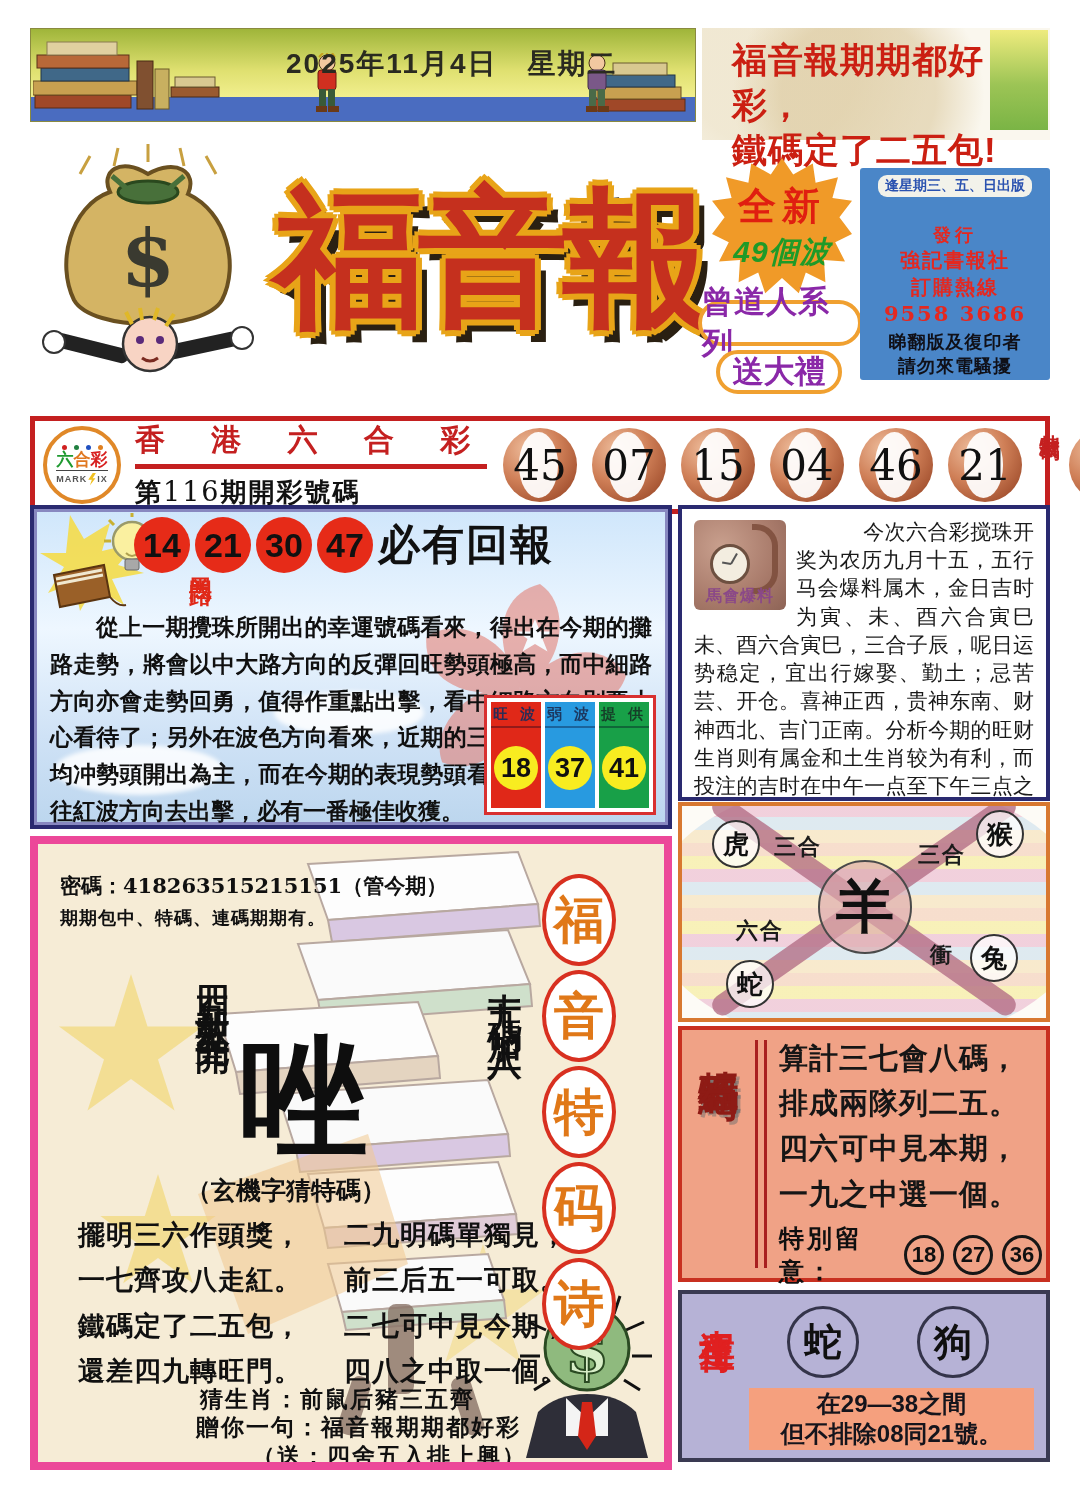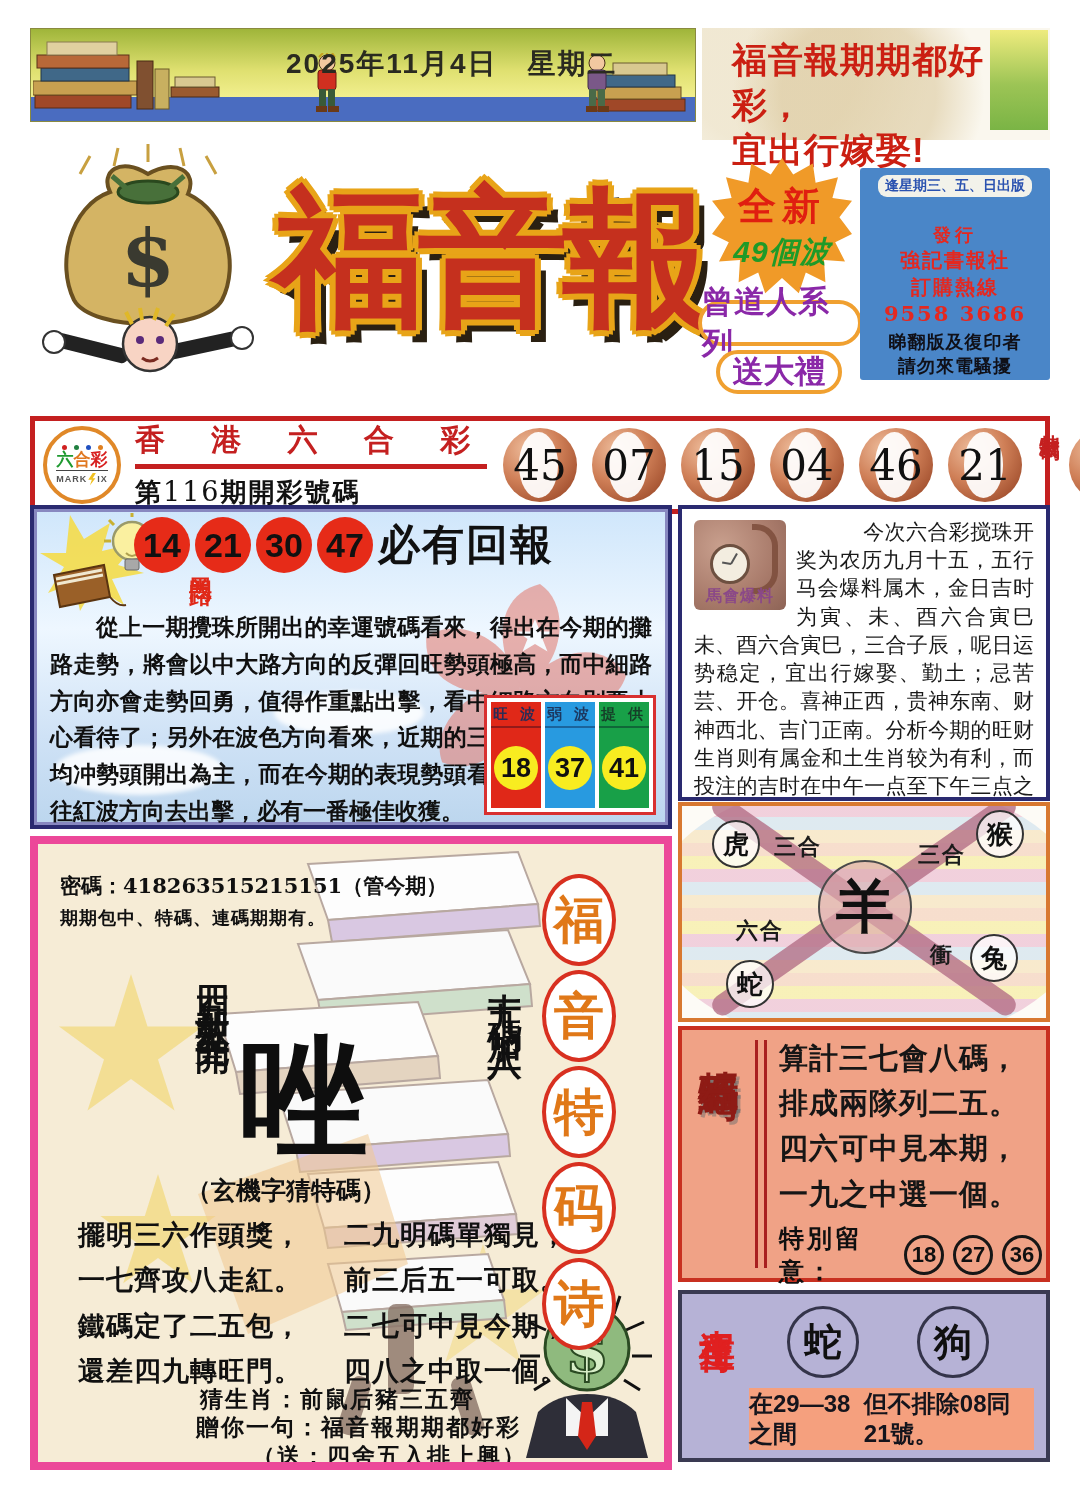--- a/index.html
+++ b/index.html
@@ -156,21 +156,21 @@
     display:flex; align-items:center; justify-content:center; font-size:22px; font-weight:bold; color:#101010; }
 
   
   #luckybox { left:678px; top:1290px; width:372px; height:172px; border:4px solid #3a3a52; background:#b6b2d6; display:flex; }
   #luckybox .vtitle { writing-mode:vertical-rl; text-orientation:upright; font-size:36px; font-weight:bold;
     color:#e02020; letter-spacing:3px; margin:6px 0 0 10px; }
   #luckybox .lc { flex:1; position:relative; }
   .lcirc { position:absolute; width:72px; height:72px; border-radius:50%; border:3px solid #34344a;
     display:flex; align-items:center; justify-content:center; font-size:38px; font-weight:bold; color:#101010; }
   #luckyrange { position:absolute; left:8px; right:12px; bottom:8px; height:62px; background:#f5a07e;
-    display:flex; flex-direction:row; align-items:center; justify-content:center; }
+    display:flex; flex-direction:column; align-items:center; justify-content:center; }
   #luckyrange div { font-size:24px; font-weight:bold; color:#14141c; line-height:1.25; }
 
   
   #bigbox { left:30px; top:836px; width:642px; height:634px; border:8px solid #ec4899; background:#f6ecd6; overflow:hidden; }
   .star { position:absolute; background:#f2d878; opacity:.7;
     clip-path:polygon(50% 0%,61% 35%,98% 35%,68% 57%,79% 91%,50% 70%,21% 91%,32% 57%,2% 35%,39% 35%); }
   #pwline { position:absolute; left:22px; top:28px; font-family:"DejaVu Serif",serif; font-size:21px; font-weight:bold; color:#101010; }
   #guarline { position:absolute; left:22px; top:62px; font-family:"DejaVu Serif",serif; font-size:18px; font-weight:bold; color:#101010; letter-spacing:1px; }
   #leftv { position:absolute; left:152px; top:116px; writing-mode:vertical-rl; text-orientation:upright;
     font-size:34px; font-weight:bold; color:#101010; letter-spacing:9px; }
@@ -230,21 +230,21 @@
     <rect x="7" y="53" width="11" height="6" fill="#6a3a18"></rect>
     <rect x="19" y="53" width="11" height="6" fill="#6a3a18"></rect>
   </svg>
   <div class="date">2025年11月4日　星期二</div>
 </div>
 
 <div class="abs" id="promo">
   <div class="greenblock"></div>
   <div class="ptext">
     <div>福音報期期都好彩，</div>
-    <div>宜出行嫁娶!</div>
+    <div>鐵碼定了二五包!</div>
   </div>
 </div>
 
 <svg class="abs" id="moneybag" viewBox="0 0 236 246">
   <path d="M60,20 L50,38 M176,20 L186,38 M118,8 L118,26 M88,12 L84,30 M150,12 L154,30" stroke="#c8a040" stroke-width="3"></path>
   <path d="M118,38 C90,20 70,36 80,56 C40,70 26,128 44,164 C62,196 174,196 192,164 C210,128 196,76 158,58 C168,36 146,22 118,38 Z" fill="#d4b464" stroke="#6a5020" stroke-width="4"></path>
   <ellipse cx="118" cy="56" rx="30" ry="11" fill="#48703a" stroke="#2a481e" stroke-width="3"></ellipse>
   <path d="M96,52 L82,40 M140,52 L154,40" stroke="#48703a" stroke-width="5"></path>
   <text x="118" y="150" text-anchor="middle" font-family="DejaVu Serif,serif" font-size="78" font-weight="bold" fill="#3a3a30">$</text>
   <rect x="28" y="196" width="74" height="15" rx="6" fill="#222" transform="rotate(14 28 196)"></rect>

